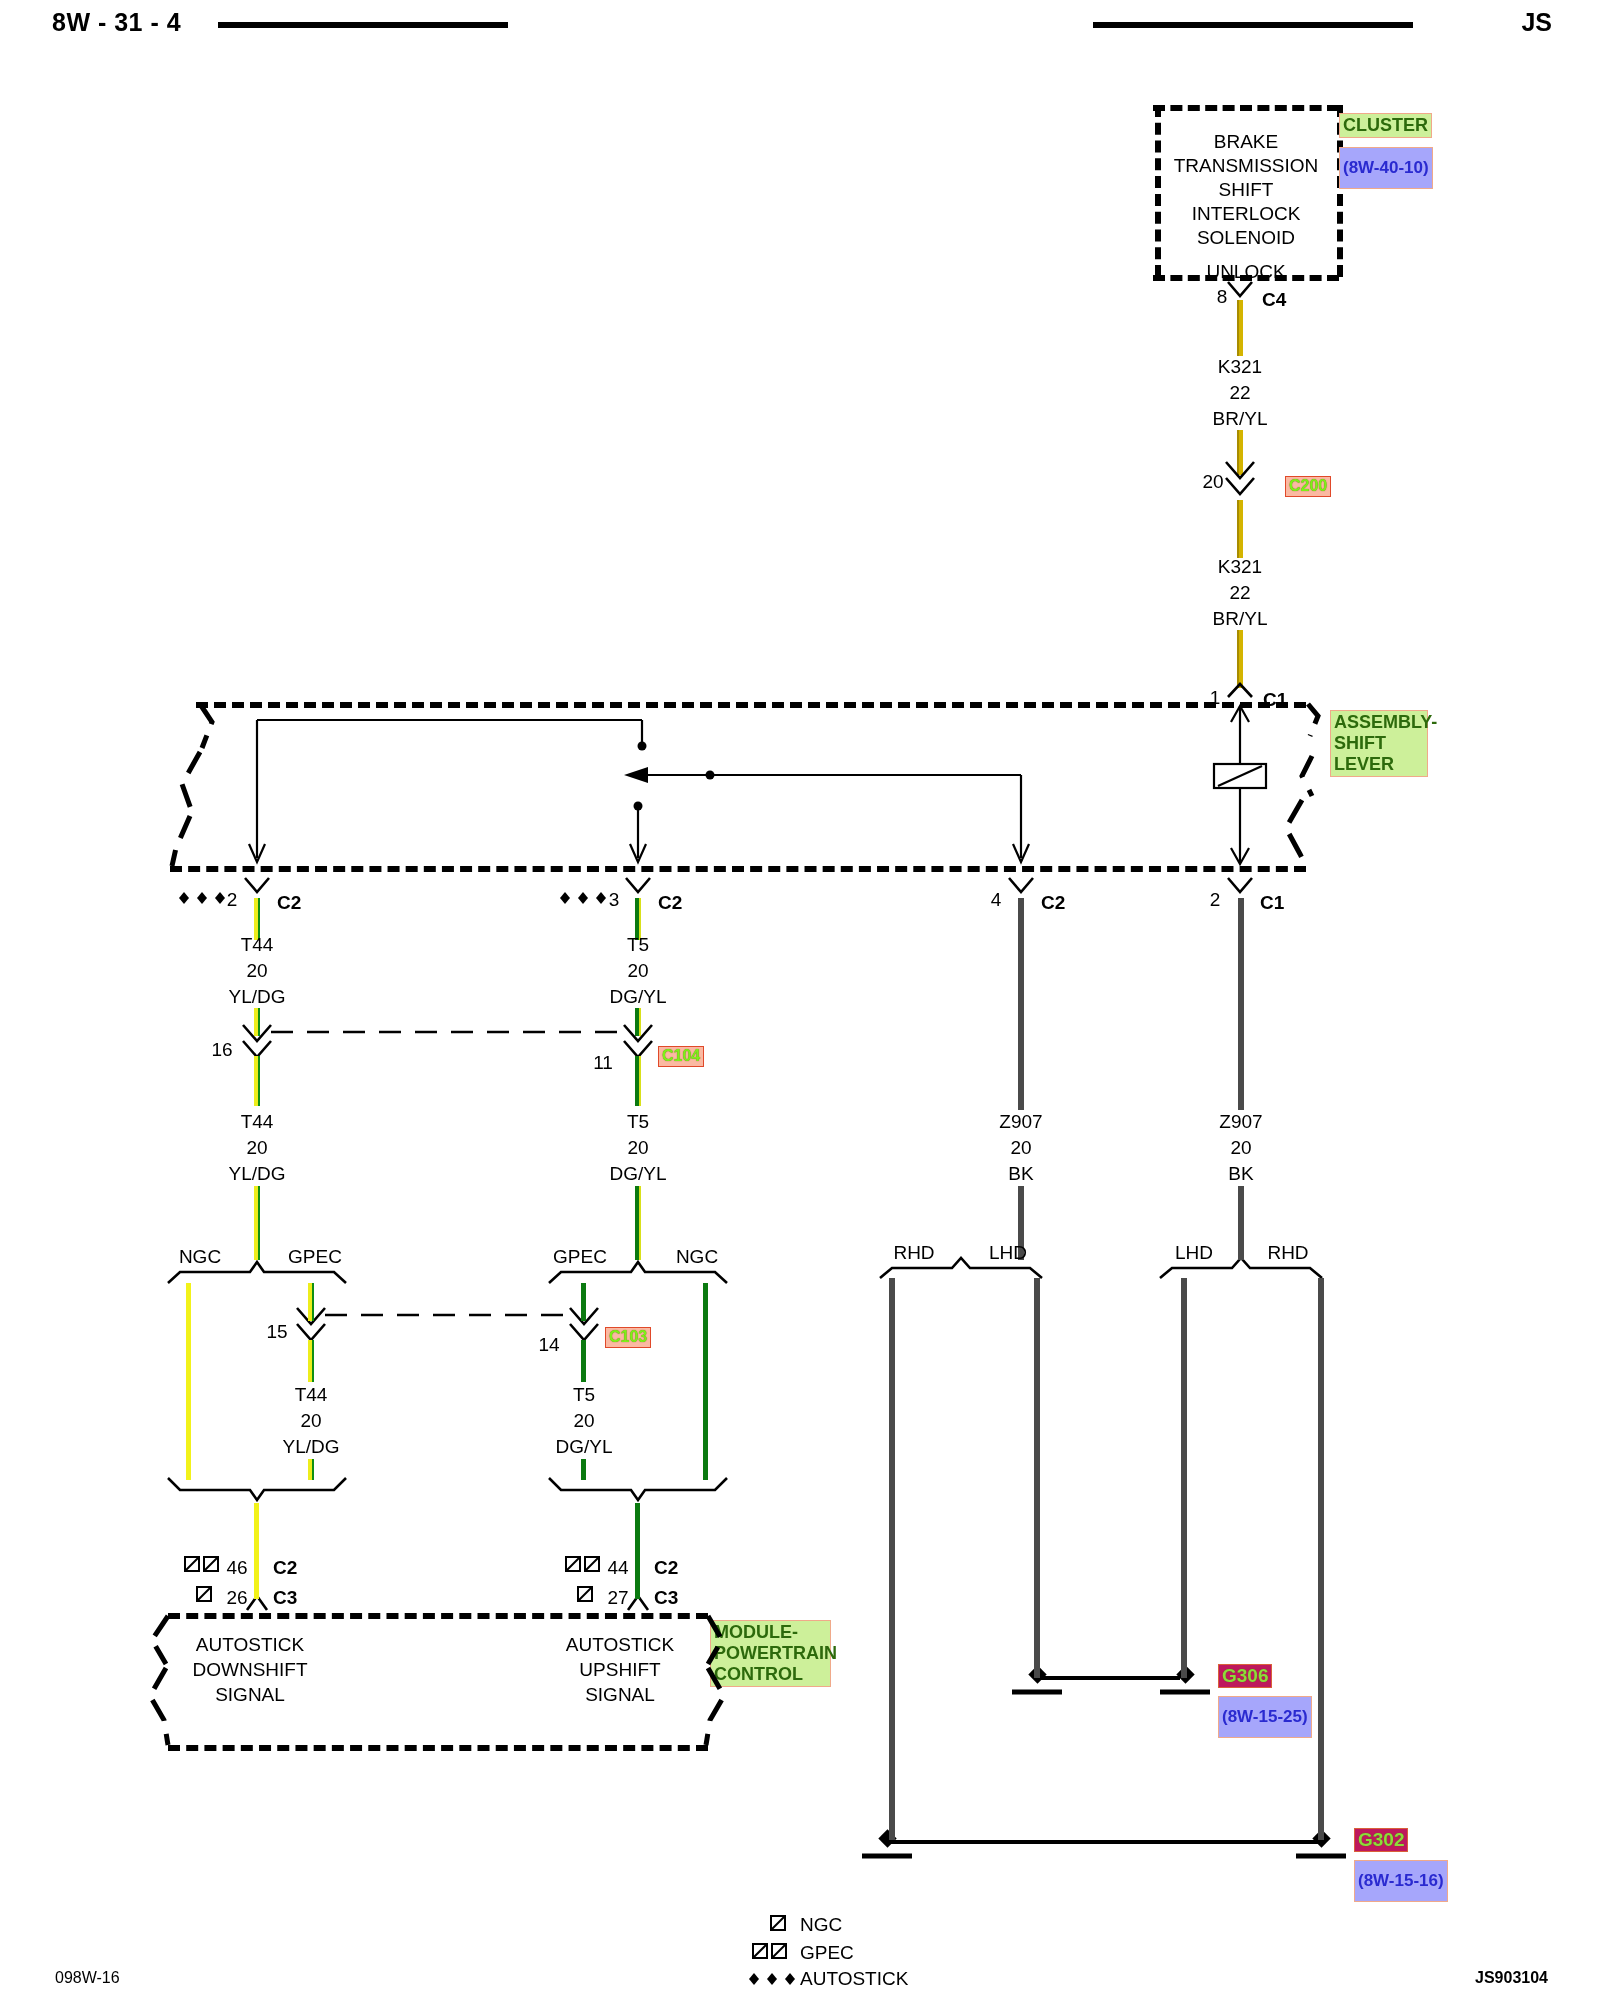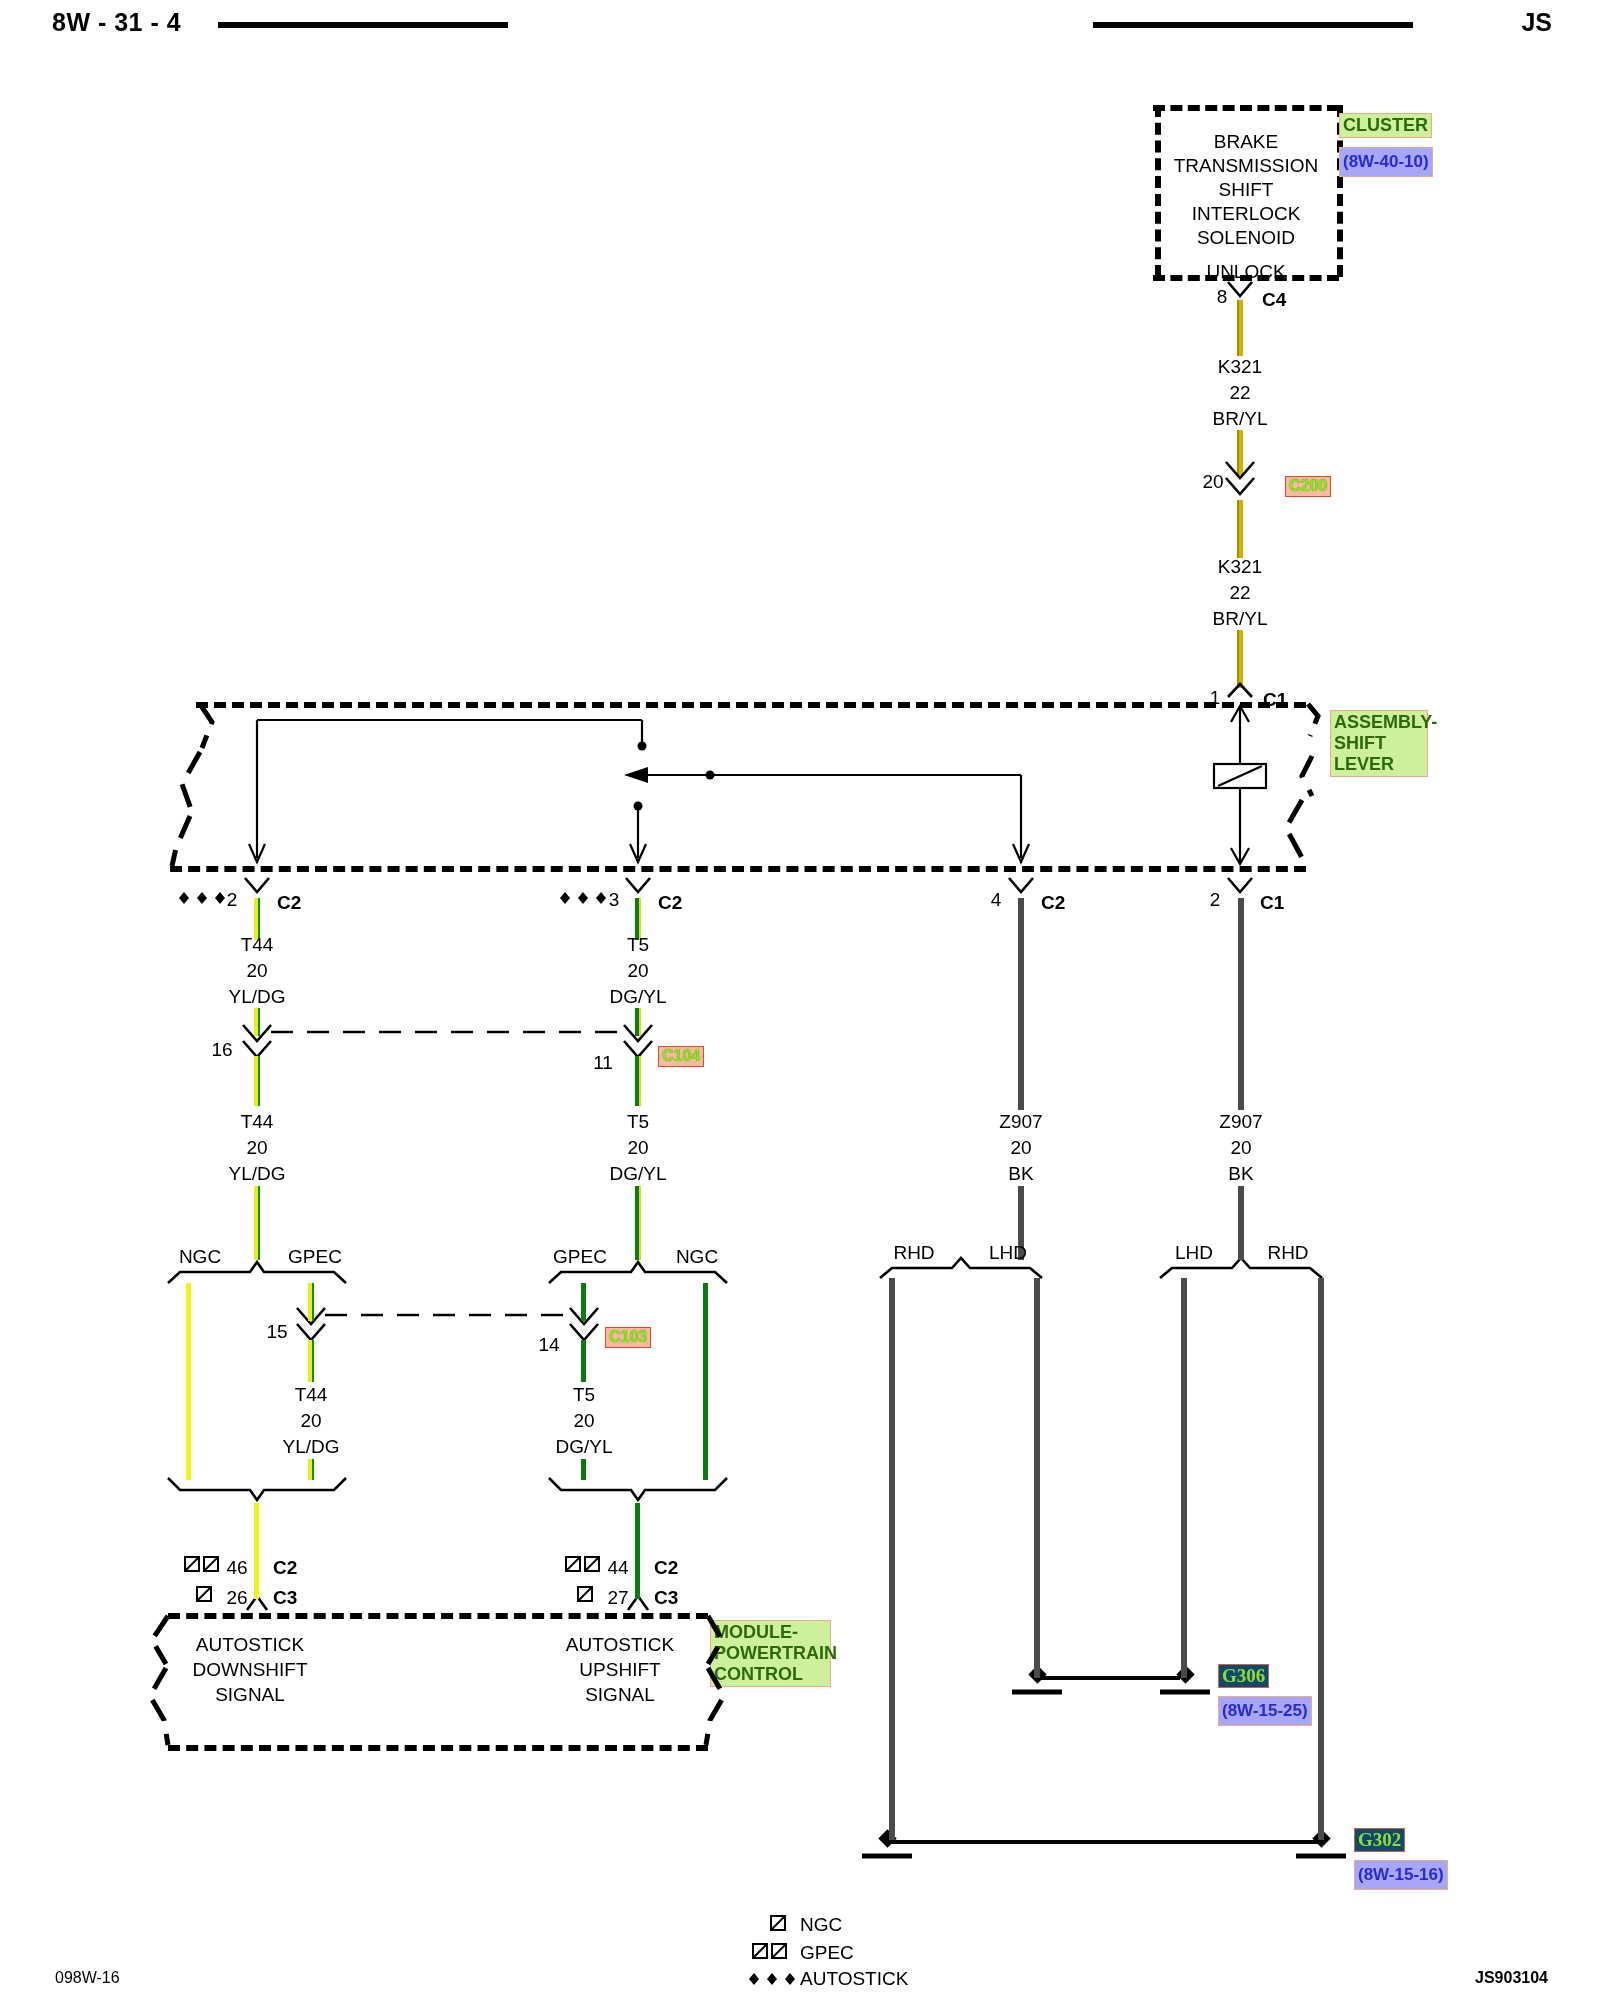--- a/index.html
+++ b/index.html
@@ -25,23 +25,23 @@
   .t{font-size:19px;white-space:nowrap;line-height:1.0;}
   .t.c{transform:translateX(-50%);text-align:center;}
   .t.b{font-weight:bold;}
 
   
   .chip{font-size:18px;font-weight:bold;white-space:nowrap;padding:1px 3px;line-height:1.16;}
   .chip-comp{color:#2d6a0c;background:#cdf09a;border:1.5px solid #f0a98a;}
   .chip-conn{color:#7ef018;background:#fbb9a2;border:1.5px solid #e0492a;
              font-size:16px;padding:0px 3px;text-shadow:0 0 1px #5a5a00;}
   .chip-ref{color:#2a2ad0;background:#a6a6fb;border:1.5px solid #f0a98a;
-            font-size:17px;font-weight:bold;padding:4px 3px;}
-  .chip-gnd{color:#8fd93a;background:#0c4a6e;border:1.5px solid #d9603a;
-            font-size:19px;font-weight:bold;padding:0 3px;text-shadow:0 0 1px #4a6a10;font-family:Liberation Serif, serif;}
+            font-size:17px;font-weight:bold;padding:10px 3px;}
+  .chip-gnd{color:#8fd93a;background:#be185d;border:1.5px solid #d9603a;
+            font-size:19px;font-weight:bold;padding:0 3px;text-shadow:0 0 1px #4a6a10;}
 
   
   .w{position:absolute;width:5px;}
   .w-bk{background:#4a4a4a;width:6px;}
   .w-bryl{background:linear-gradient(90deg,#a88c00 0%,#a88c00 40%,#d4b400 41%,#d4b400 100%);width:6px;}
   .w-yldg{background:linear-gradient(90deg,#eded1c 0%,#eded1c 62%,#0f8f14 63%,#0f8f14 100%);width:6px;}
   .w-dgyl{background:linear-gradient(90deg,#0b7a10 0%,#0b7a10 60%,#d8e01a 61%,#d8e01a 100%);width:6px;}
   .w-yl{background:#f2f21a;width:5px;}
   .w-dg{background:#0b7a10;width:5px;}
 

